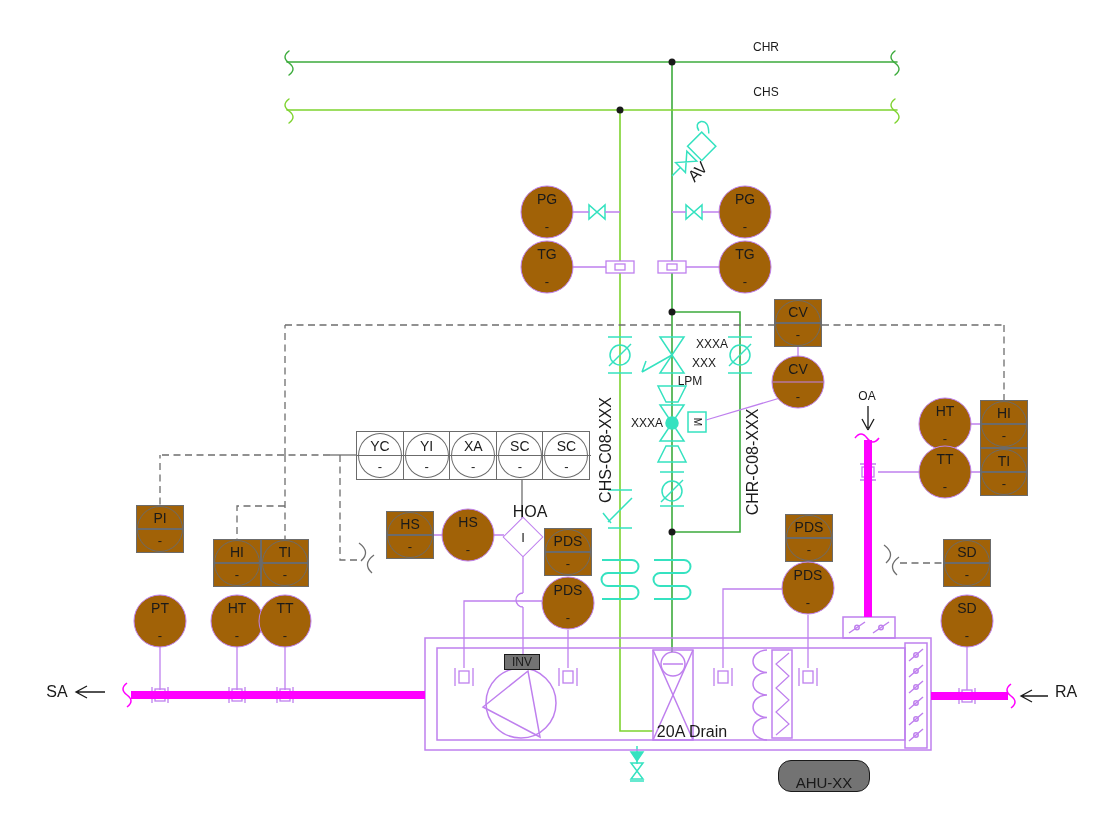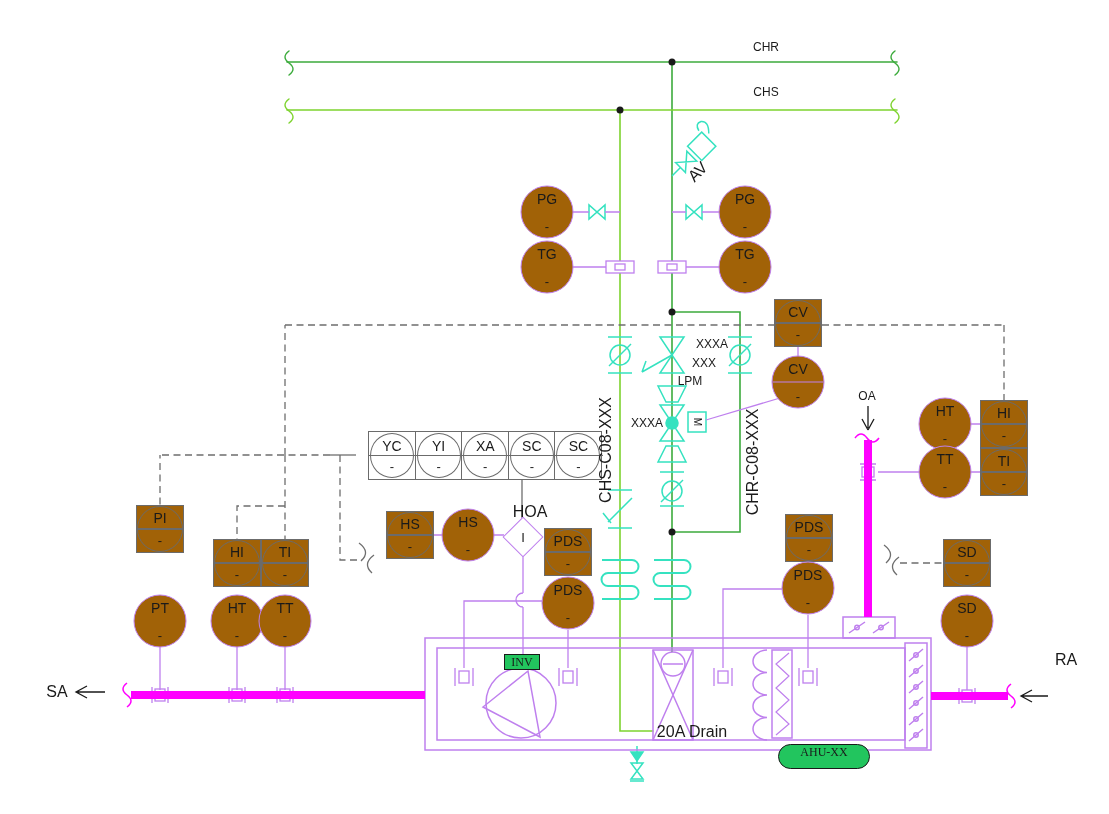--- a/index.html
+++ b/index.html
@@ -24,24 +24,24 @@
                   margin-left:-1.4px;background:#fff;box-sizing:border-box;}
   .inst-row .cell:first-child{margin-left:0;}
   .cell .circ{position:absolute;inset:1px;border:1.4px solid #6b6b6b;border-radius:50%;}
   .cell .mid{position:absolute;left:-1.4px;right:-1.4px;top:calc(50% - .7px);height:1.4px;background:#6b6b6b;}
   .cell .tag{position:absolute;top:7px;left:0;right:0;text-align:center;font-size:14px;line-height:1;}
   .cell .sub{position:absolute;bottom:6px;left:0;right:0;text-align:center;font-size:13px;line-height:1;}
   .diamond{position:absolute;left:523px;top:537px;width:27px;height:27px;border:1.3px solid #bf80ee;
            background:#fff;transform:translate(-50%,-50%) rotate(45deg);z-index:3;}
   .diamond span{position:absolute;inset:0;display:flex;align-items:center;justify-content:center;
            transform:rotate(-45deg);font-size:13px;}
-  .tagbox{position:absolute;box-sizing:border-box;border:1.4px solid #1a1a1a;background:#22c55e;
-          display:flex;align-items:flex-start;justify-content:center;z-index:4;font-family:Liberation Serif, serif;}
+  .tagbox{position:absolute;box-sizing:border-box;border:1.4px solid #1a1a1a;background:#737373;
+          display:flex;align-items:flex-end;justify-content:center;z-index:4;}
   #inv-box{left:504px;top:654px;width:36px;height:16px;font-size:12px;}
-  #unit-oval{left:778px;top:744px;width:92px;height:25px;border-radius:13px;font-size:12px;}
+  #unit-oval{left:778px;top:760px;width:92px;height:32px;border-radius:13px;font-size:15px;}
   #m-box-label{position:absolute;left:697px;top:422px;transform:translate(-50%,-50%) rotate(90deg);
           font-size:10px;z-index:4;}
 </style>
 </head>
 <body>
 
 <div id="canvas">
 
   <svg id="linework" width="1109" height="814" viewBox="0 0 1109 814">
 
@@ -334,21 +334,21 @@
       <div class="inst box" style="left: 967px; top: 563px;">
         <div class="circ"></div>
         <div class="mid"></div>
         <span class="tag">SD</span>
         <span class="sub">-</span>
       </div>
       <div class="inst circle" style="left: 967px; top: 621px;">
         <span class="tag">SD</span>
         <span class="sub">-</span>
       </div>
-      <div class="inst-row" style="left: 368px; top: 431px;">
+      <div class="inst-row" style="left: 356px; top: 431px;">
         <div class="cell">
           <div class="circ"></div>
           <div class="mid"></div>
           <span class="tag">YC</span>
           <span class="sub">-</span>
         </div>
         <div class="cell">
           <div class="circ"></div>
           <div class="mid"></div>
           <span class="tag">YI</span>
@@ -385,21 +385,21 @@
     <span class="lbl r45" style="left:698px;top:172px">AV</span>
     <span class="lbl big" style="left:712px;top:344px">XXXA</span>
     <span class="lbl big" style="left:704px;top:363px">XXX</span>
     <span class="lbl big" style="left:690px;top:381px">LPM</span>
     <span class="lbl big" style="left:647px;top:423px">XXXA</span>
     <span class="lbl r90" style="left:606px;top:450px">CHS-C08-XXX</span>
     <span class="lbl r90" style="left:753px;top:462px">CHR-C08-XXX</span>
     <span class="lbl big" style="left:867px;top:396px">OA</span>
     <span class="lbl" style="left:530px;top:512px">HOA</span>
     <span class="lbl" style="left:57px;top:692px">SA</span>
-    <span class="lbl" style="left:1066px;top:660px">RA</span>
+    <span class="lbl" style="left:1066px;top:692px">RA</span>
     <span class="lbl" style="left:692px;top:732px">20A Drain</span>
     <span id="m-box-label">M</span>
   </div>
 
   <div class="tagbox" id="inv-box">
     <span>INV</span>
   </div>
   <div class="tagbox" id="unit-oval">
     <span>AHU-XX</span>
   </div>

